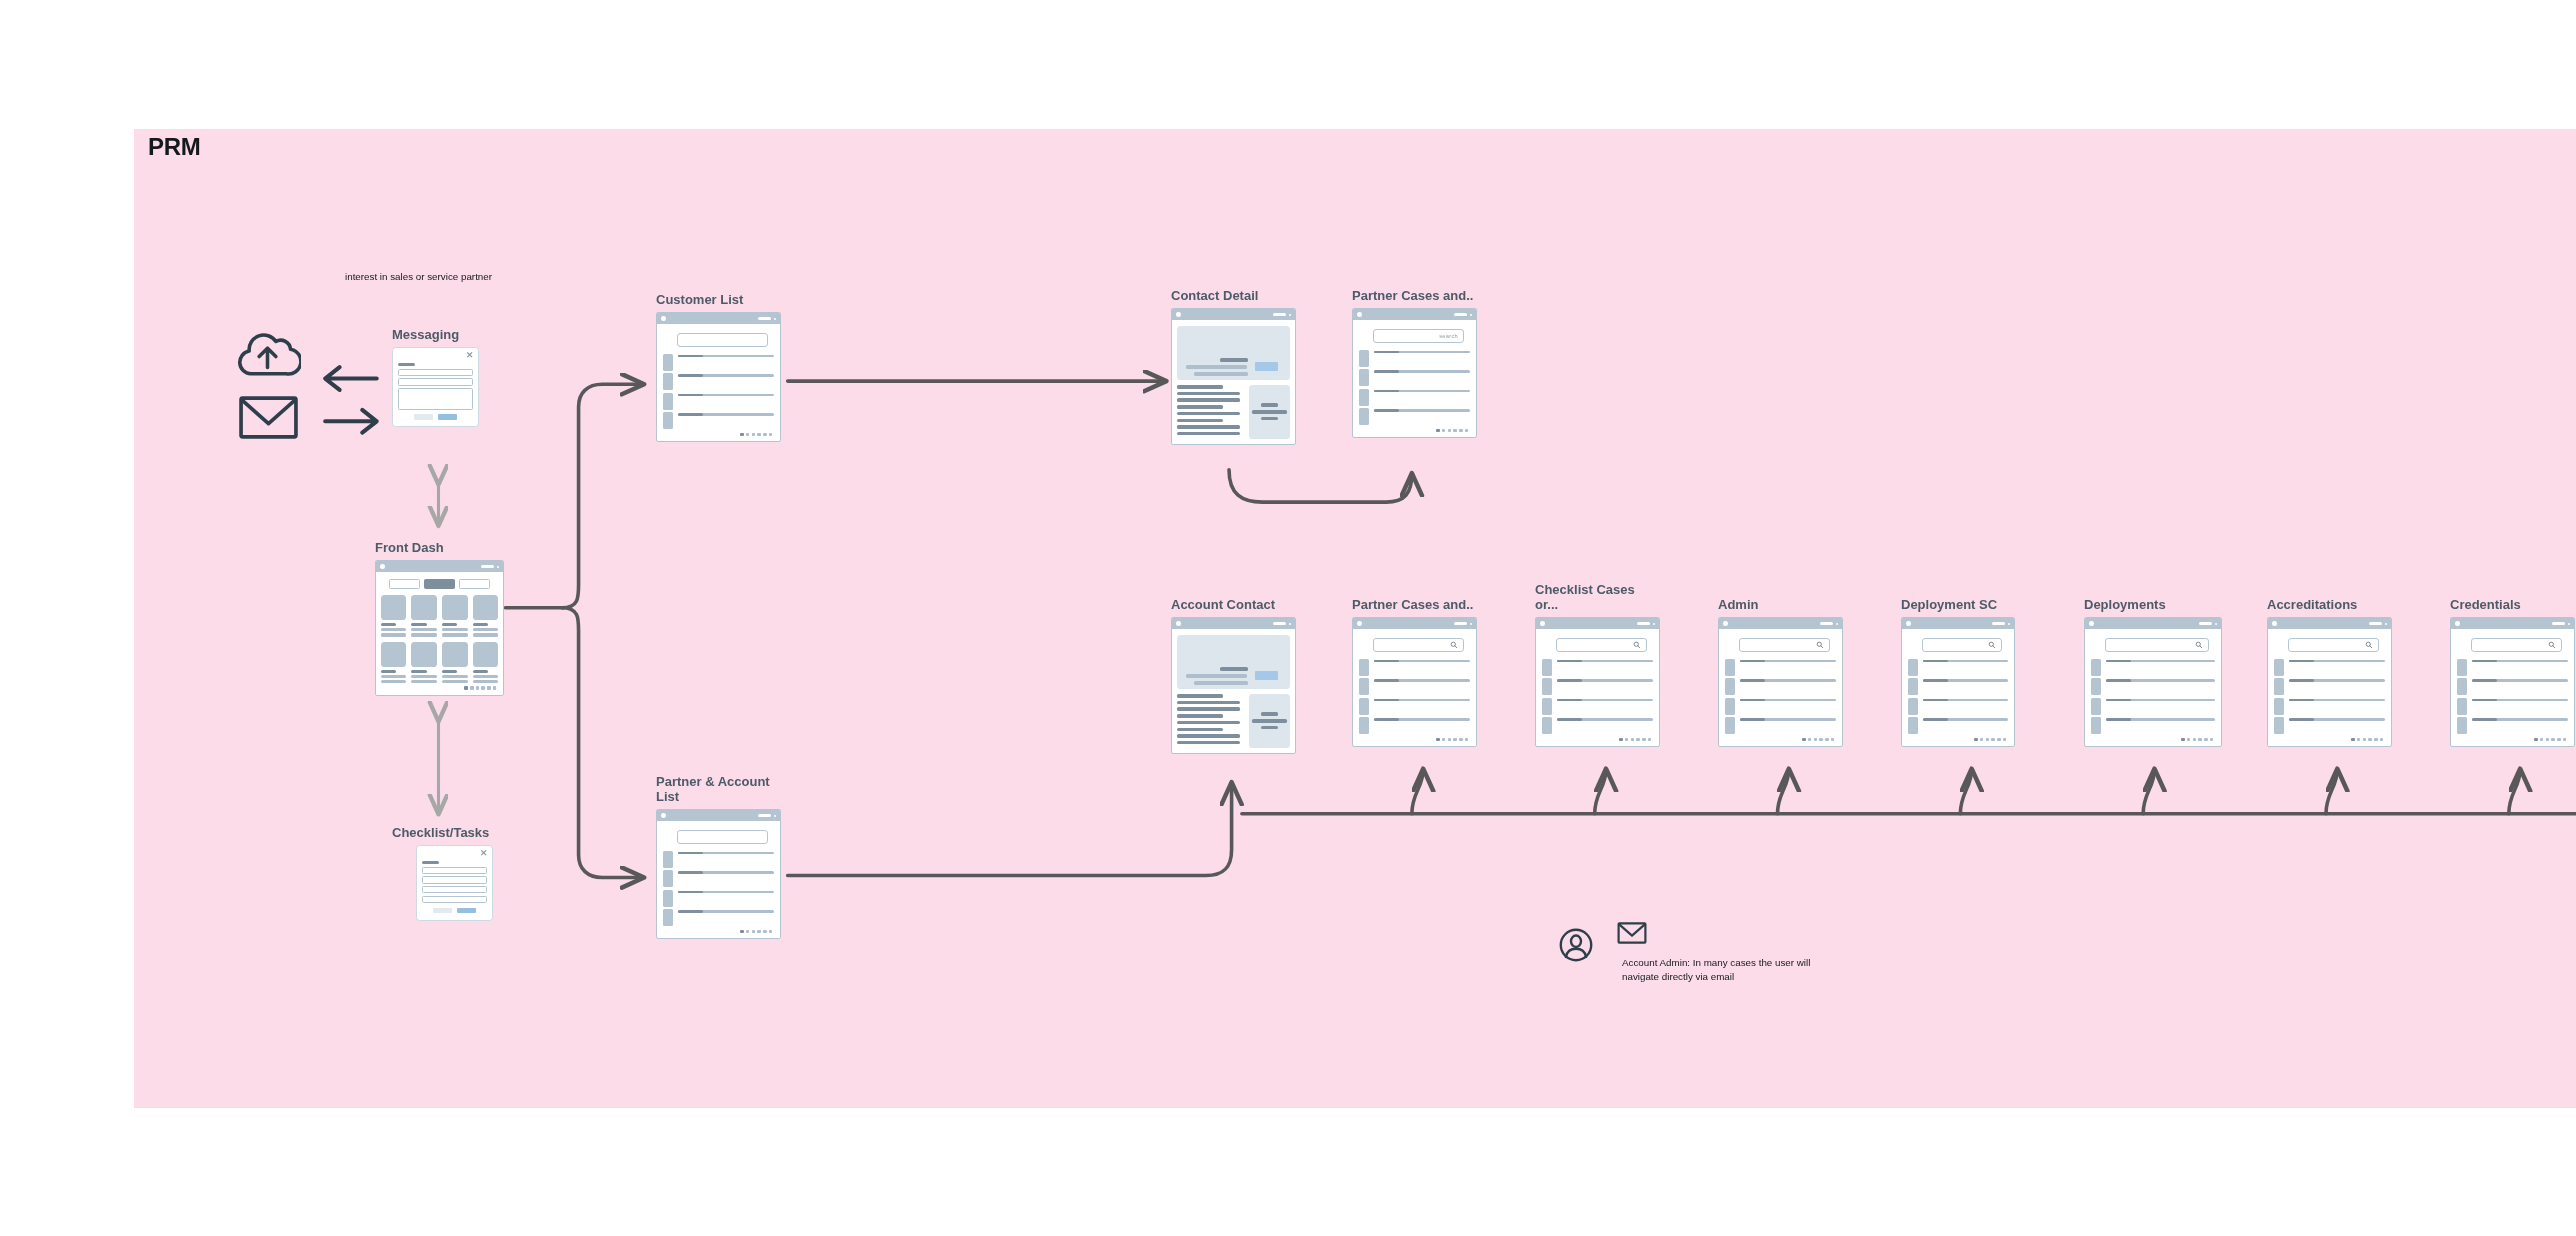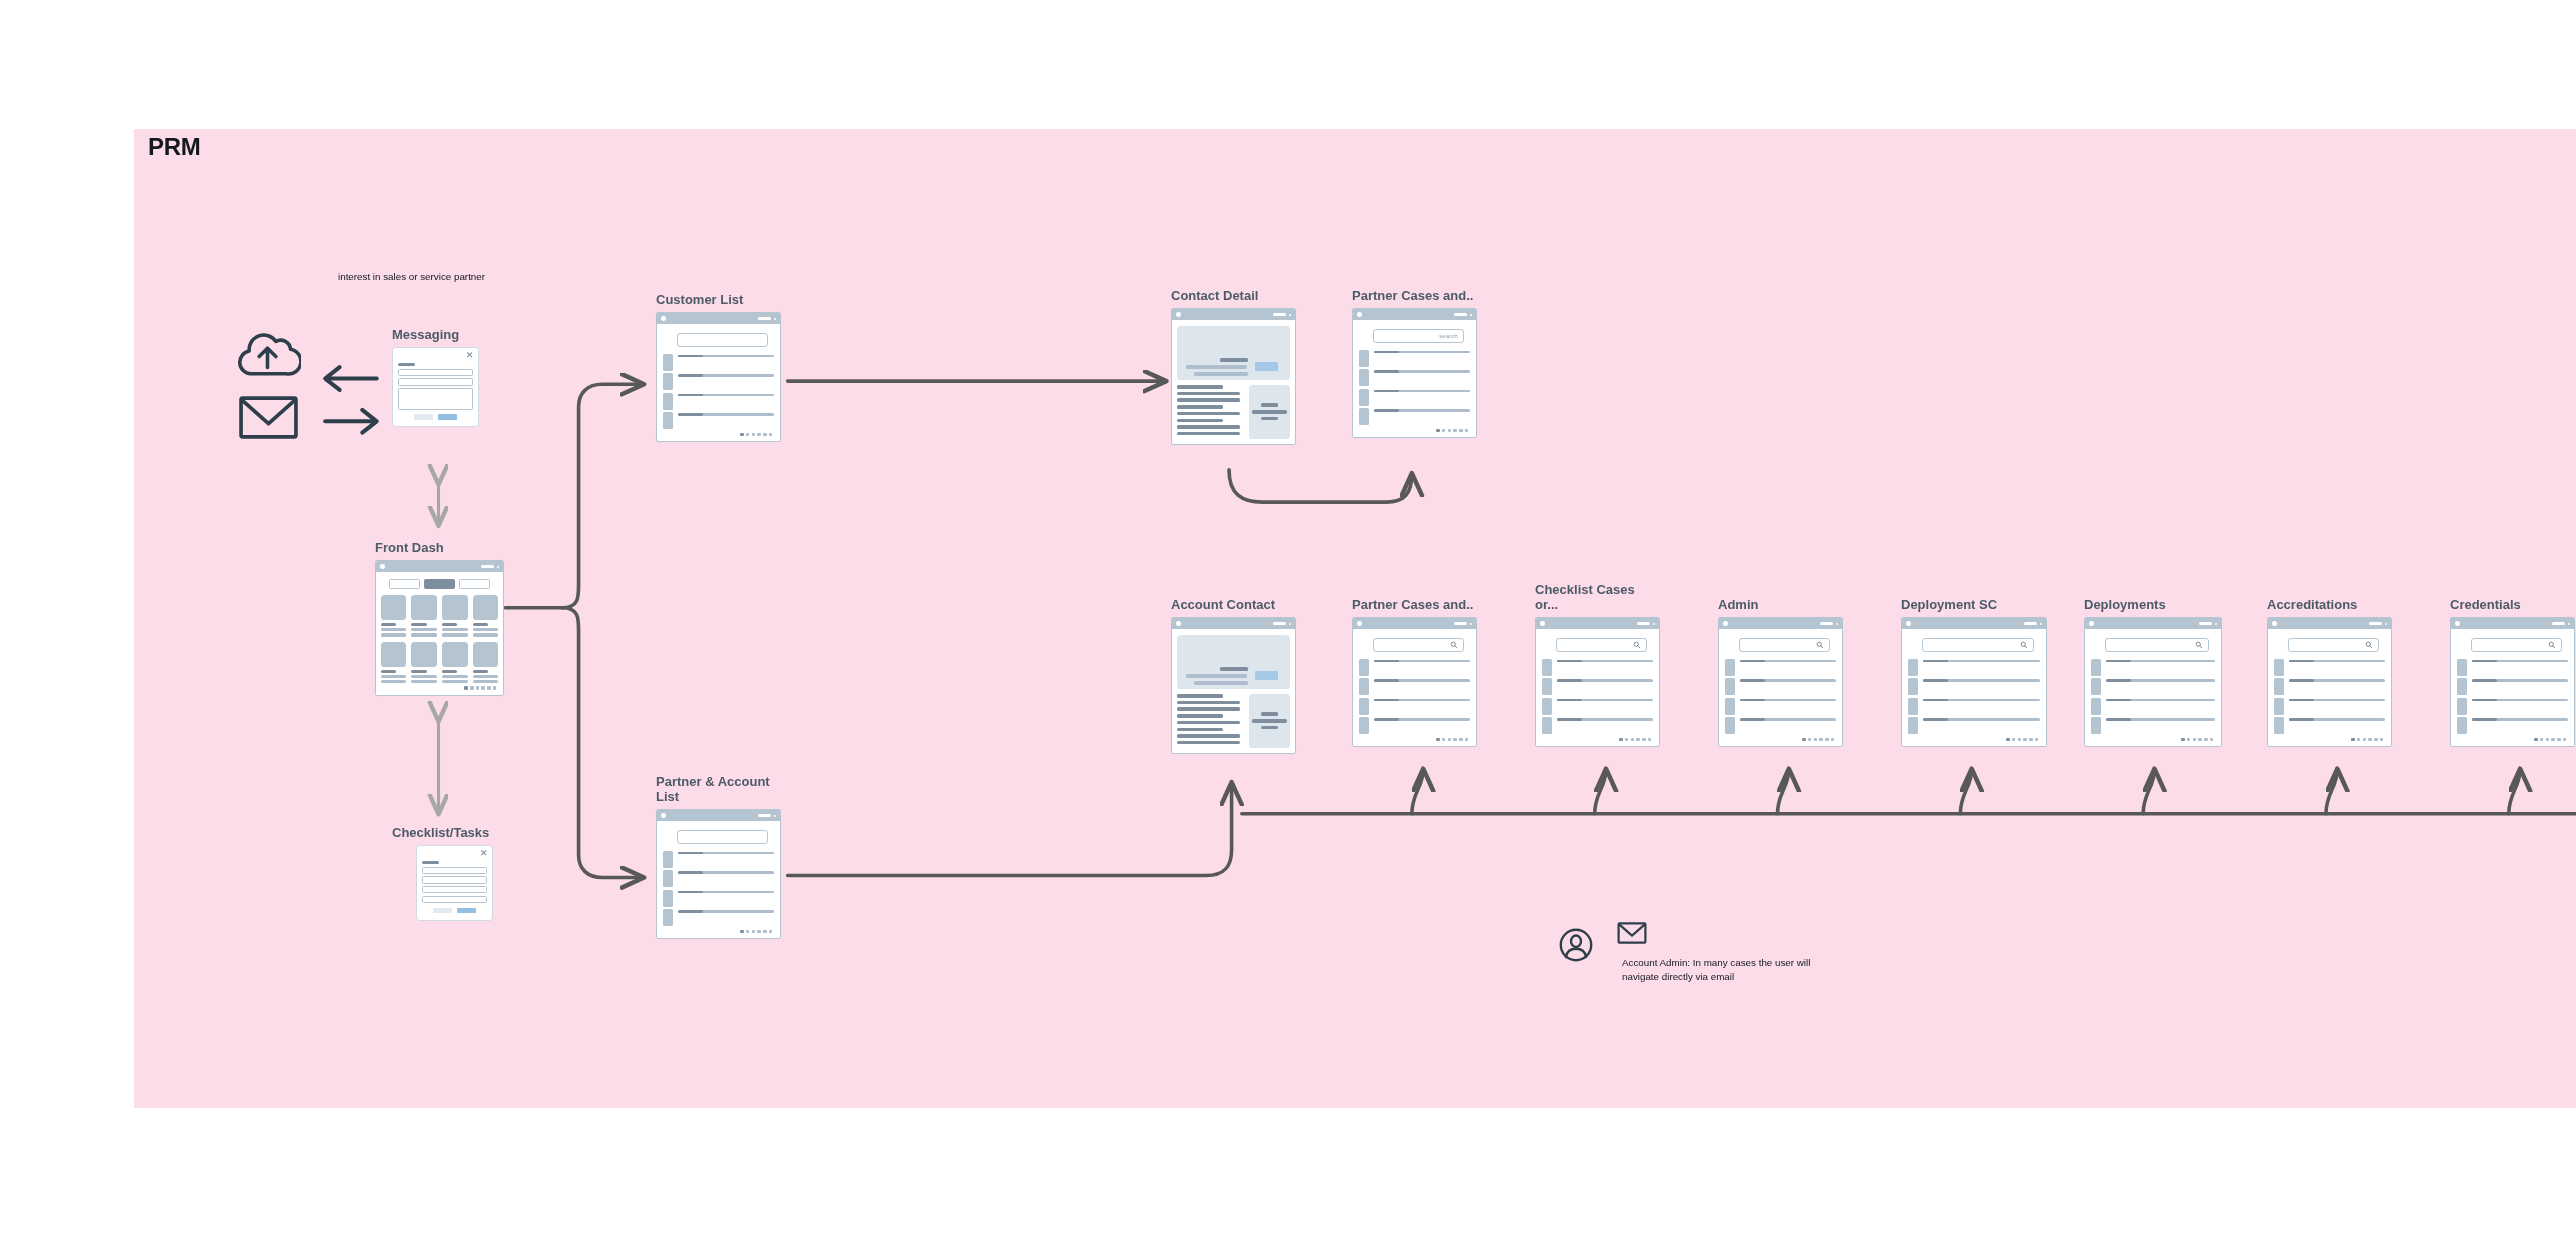--- a/index.html
+++ b/index.html
@@ -196,21 +196,21 @@
     <path d="M 850,940 L 850,1020" marker-start="url(#ahl)" marker-end="url(#ahl)"></path>
     <path d="M 850,1400 L 850,1580" marker-start="url(#ahl)" marker-end="url(#ahl)"></path>
   </g>
 
   <g fill="none" stroke="#2e3e4a" stroke-width="8" stroke-linecap="round" stroke-linejoin="round">
     <path d="M 730,735 L 630,735 M 658,713 L 630,735 L 658,757"></path>
     <path d="M 630,818 L 730,818 M 702,796 L 730,818 L 702,840"></path>
   </g>
 </svg>
 
-<div class="free-text" style="left:338px;top:270px;">interest in sales or service partner</div>
+<div class="free-text" style="left:345px;top:270px;">interest in sales or service partner</div>
 
 <div class="icon-abs" style="left:234px;top:327px;width:67px;height:56px;">
   <svg viewBox="0 0 64 52" width="67" height="56" fill="none" stroke="#2e3e4a" stroke-width="3.4" stroke-linecap="round" stroke-linejoin="round">
     <path d="M16,44 A11,11 0 0 1 14.5,22.2 A14,14 0 0 1 40,13 A9.5,9.5 0 0 1 54,20.5 A10,10 0 0 1 50,44 Z"></path>
     <path d="M32,38 L32,20 M24,27.5 L32,19.5 L40,27.5"></path>
   </svg>
 </div>
 <div class="icon-abs" style="left:238px;top:393px;width:61px;height:49px;">
   <svg viewBox="0 0 60 48" width="61" height="49" fill="none" stroke="#2e3e4a" stroke-width="3.6" stroke-linecap="round" stroke-linejoin="round">
     <rect x="3" y="5" width="54" height="38" rx="1.5"></rect>
@@ -738,21 +738,21 @@
           <i></i>
           <i></i>
           <i></i>
           <i></i>
           <i></i>
         </div>
     </div>
   </div>
 </div>
 
-<div class="node" style="left:1901px;top:617px;width:146px;">
+<div class="node" style="left:1901px;top:617px;width:114px;">
   <div class="node-label">Deployment SC</div>
   <div class="win">
     <div class="win-bar">
         <span class="win-dot"></span>
         <span class="win-right">
           <span class="win-min"></span>
           <span class="win-dot-sm"></span>
         </span>
       </div>
     <div class="win-body">

